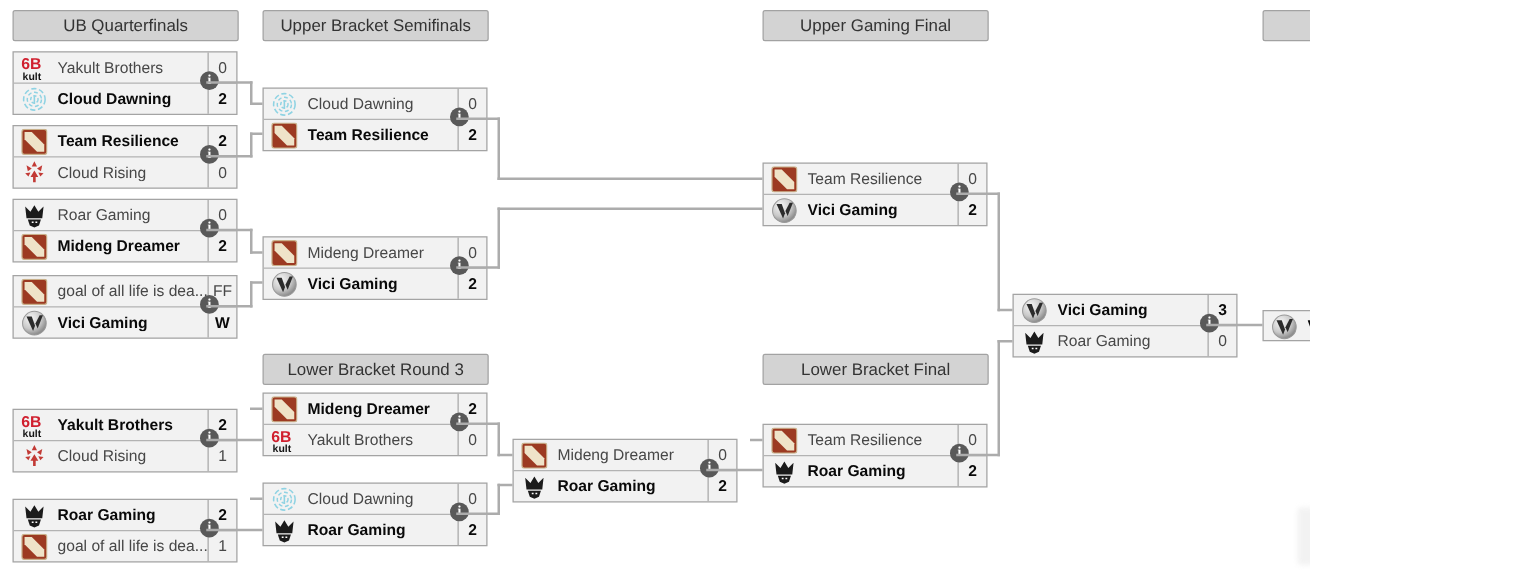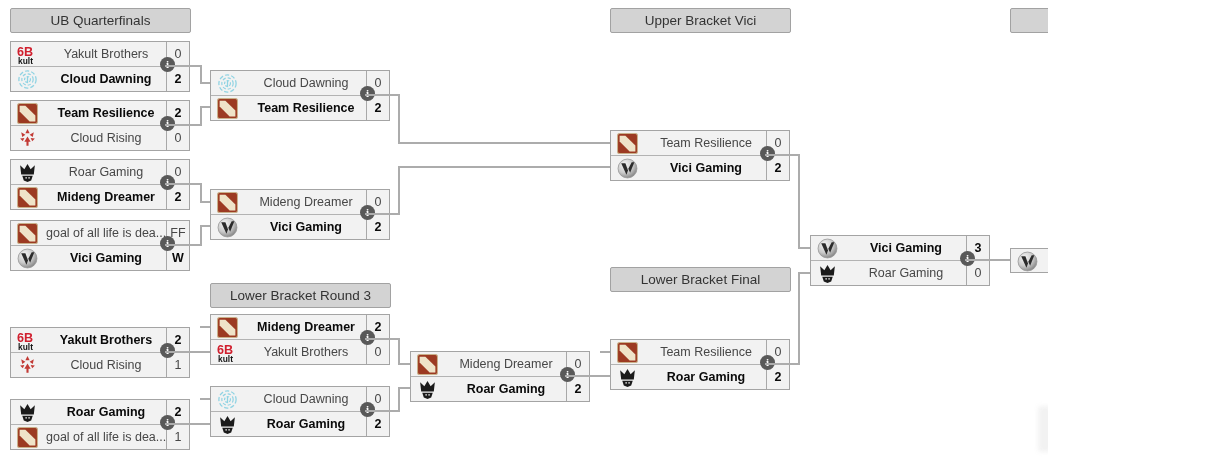--- a/index.html
+++ b/index.html
@@ -9,43 +9,44 @@
           box-sizing:border-box;display:flex;align-items:center;justify-content:center;
           font-size:13.5px;color:#333;border-radius:2px;}
   .match{position:absolute;width:180px;height:51px;background:#f2f2f2;border:1px solid #a4a4a4;
          box-sizing:border-box;z-index:1;}
   .match.single{height:25px;}
   .team{display:flex;align-items:center;height:24px;}
   .team + .team{border-top:1px solid #b3b3b3;}
   .ticon{width:21px;height:21px;margin:0 8px 0 6px;flex:0 0 21px;display:flex;
          align-items:center;justify-content:center;}
   .ticon svg{width:21px;height:21px;display:block;}
-  .tname{flex:1;font-size:12.5px;color:#474747;white-space:nowrap;overflow:hidden;text-align:center;}
+  .tname{flex:1;font-size:12.5px;color:#474747;white-space:nowrap;overflow:hidden;}
   .tscore{flex:0 0 22px;align-self:stretch;display:flex;align-items:center;justify-content:center;
           border-left:1px solid #a8a8a8;font-size:12.5px;color:#474747;}
   .team[data-winner="true"] .tname, .team[data-winner="true"] .tscore{font-weight:bold;color:#0a0a0a;}
   .info{position:absolute;left:149px;top:15px;width:15px;height:15px;border-radius:50%;
         background:#595959;color:#fff;font-family:"Liberation Serif", serif;font-weight:bold;
         font-size:11px;line-height:15px;text-align:center;z-index:3;cursor:pointer;}
   .h{position:absolute;height:2px;background:#acacac;z-index:2;}
   .v{position:absolute;width:2px;background:#acacac;z-index:2;}
   .watermark{position:absolute;left:1026px;top:398px;width:192px;height:60px;opacity:.45;
              filter:blur(2px);z-index:0;}
   .watermark .wbar{position:absolute;background:#e3e3e3;border-radius:3px;}
 </style>
 </head>
 <body>
 
 <div id="stage">
 
   <div class="header" style="left:10px;top:8px">UB Quarterfinals</div>
-  <div class="header" style="left:610px;top:8px">Upper Bracket Vici</div>
+  <div class="header" style="left:210px;top:8px">Upper Bracket Semifinals</div>
+  <div class="header" style="left:610px;top:8px">Upper Gaming Final</div>
   <div class="header" style="left:1010px;top:8px">Qualified</div>
   <div class="header" style="left:210px;top:283px">Lower Bracket Round 3</div>
-  <div class="header" style="left:610px;top:267px">Lower Bracket Final</div>
+  <div class="header" style="left:610px;top:283px">Lower Bracket Final</div>
 
   <div class="h" style="left:165px;top:65px;width:37px"></div>
   <div class="v" style="left:200px;top:65px;height:19px"></div>
   <div class="h" style="left:200px;top:82px;width:10px"></div>
   <div class="h" style="left:165px;top:124px;width:37px"></div>
   <div class="v" style="left:200px;top:106px;height:20px"></div>
   <div class="h" style="left:200px;top:106px;width:10px"></div>
   <div class="h" style="left:165px;top:183px;width:37px"></div>
   <div class="v" style="left:200px;top:183px;height:20px"></div>
   <div class="h" style="left:200px;top:201px;width:10px"></div>

